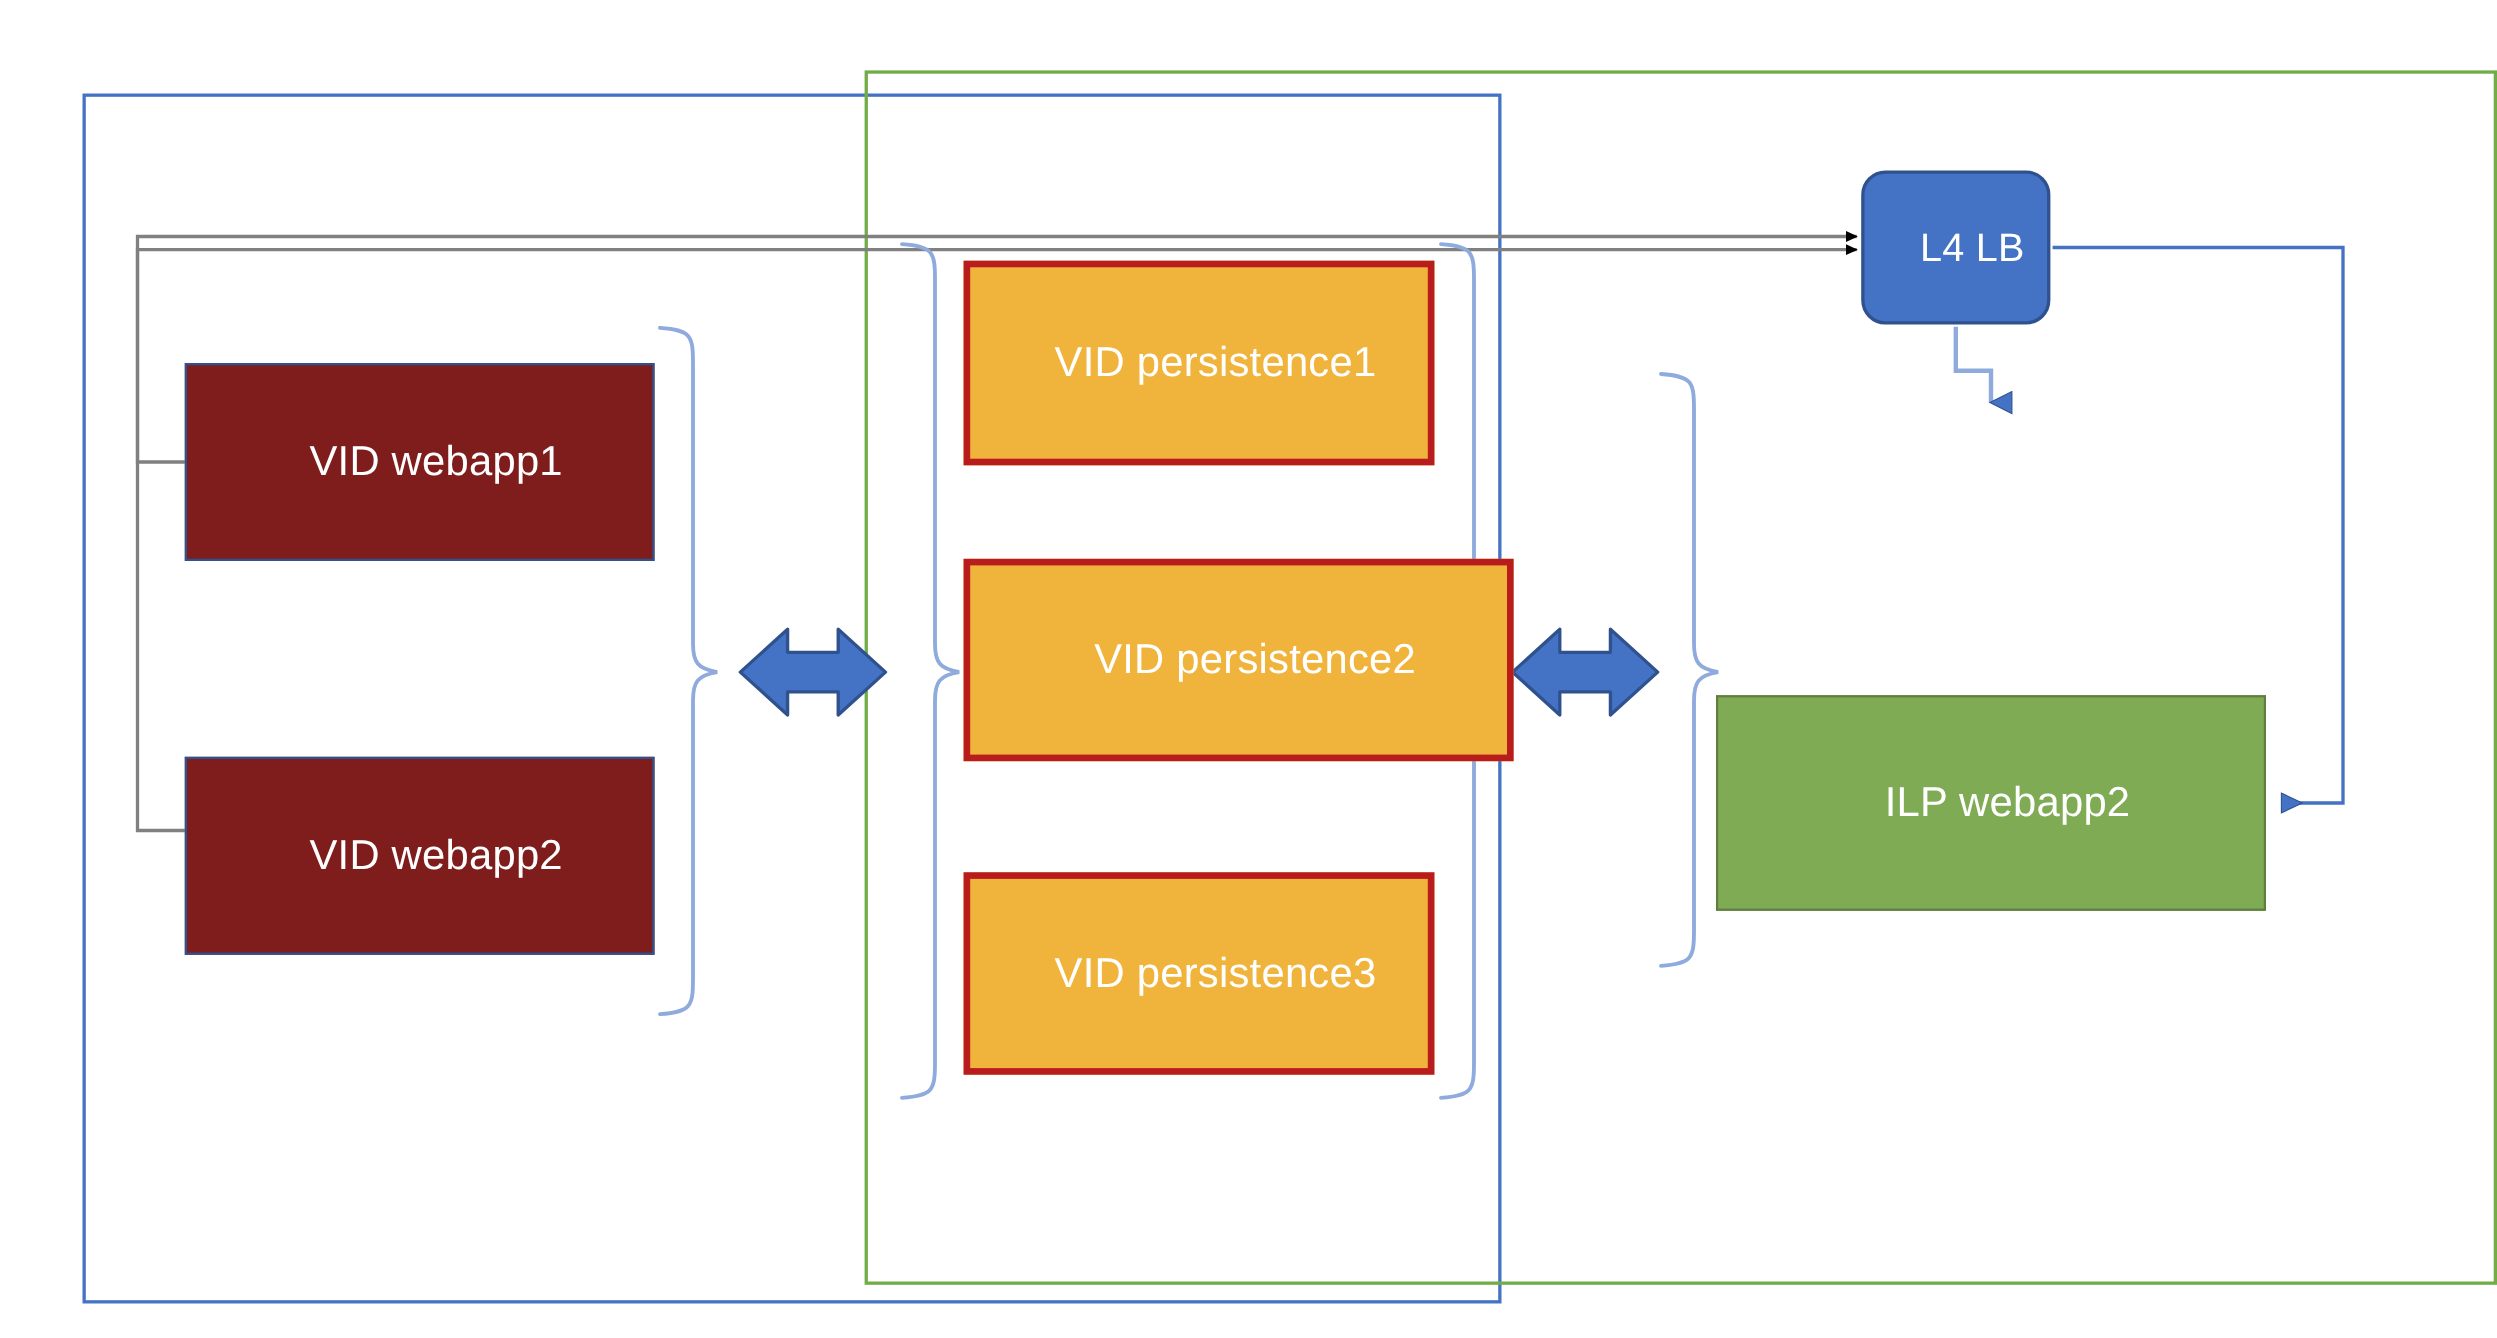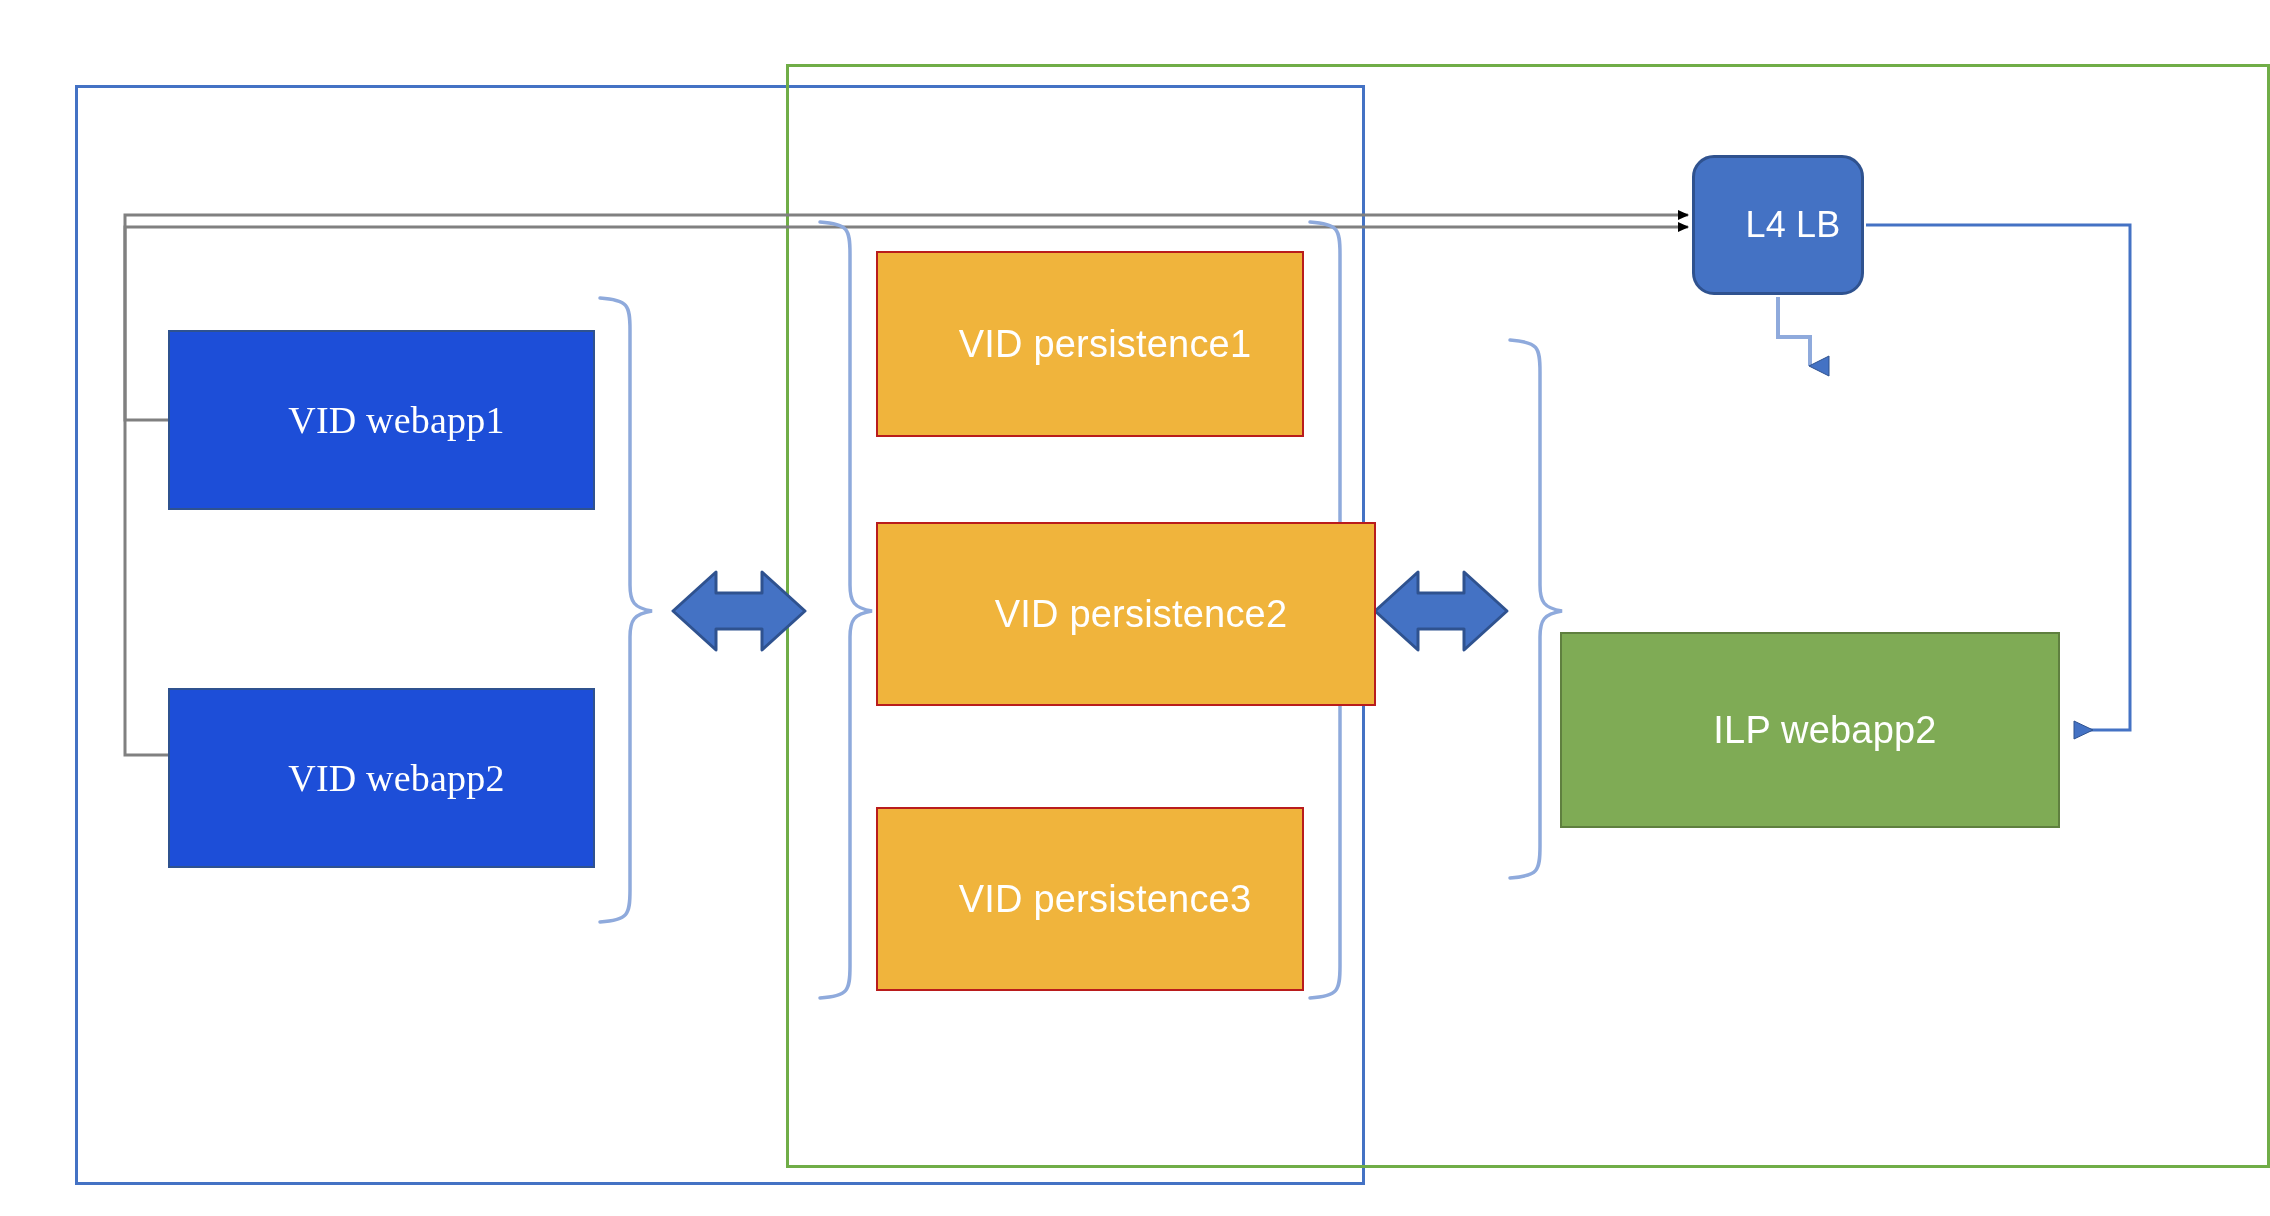--- a/index.html
+++ b/index.html
@@ -31,28 +31,26 @@
     box-sizing: border-box;
     color: #ffffff;
     font-size: 38px;
     font-weight: 400;
     letter-spacing: 0.2px;
     text-align: center;
     white-space: nowrap;
     padding-left: 30px;
   }
   .node-blue {
-    background: #1d4ed8;
+    background: #7f1d1d;
     border: 2px solid #2F528F;
-    font-family: Liberation Serif, serif;
   }
   .node-orange {
     background: #F0B43C;
-    border: 2px solid #b91c1c;
-    margin-top: 14px;
+    border: 6px solid #b91c1c;
   }
   .node-green {
     background: #7FAB55;
     border: 2px solid #5F7F3F;
   }
   .node-lb {
     background: #4472C4;
     border: 3px solid #2F528F;
     border-radius: 22px;
     font-size: 36px;

